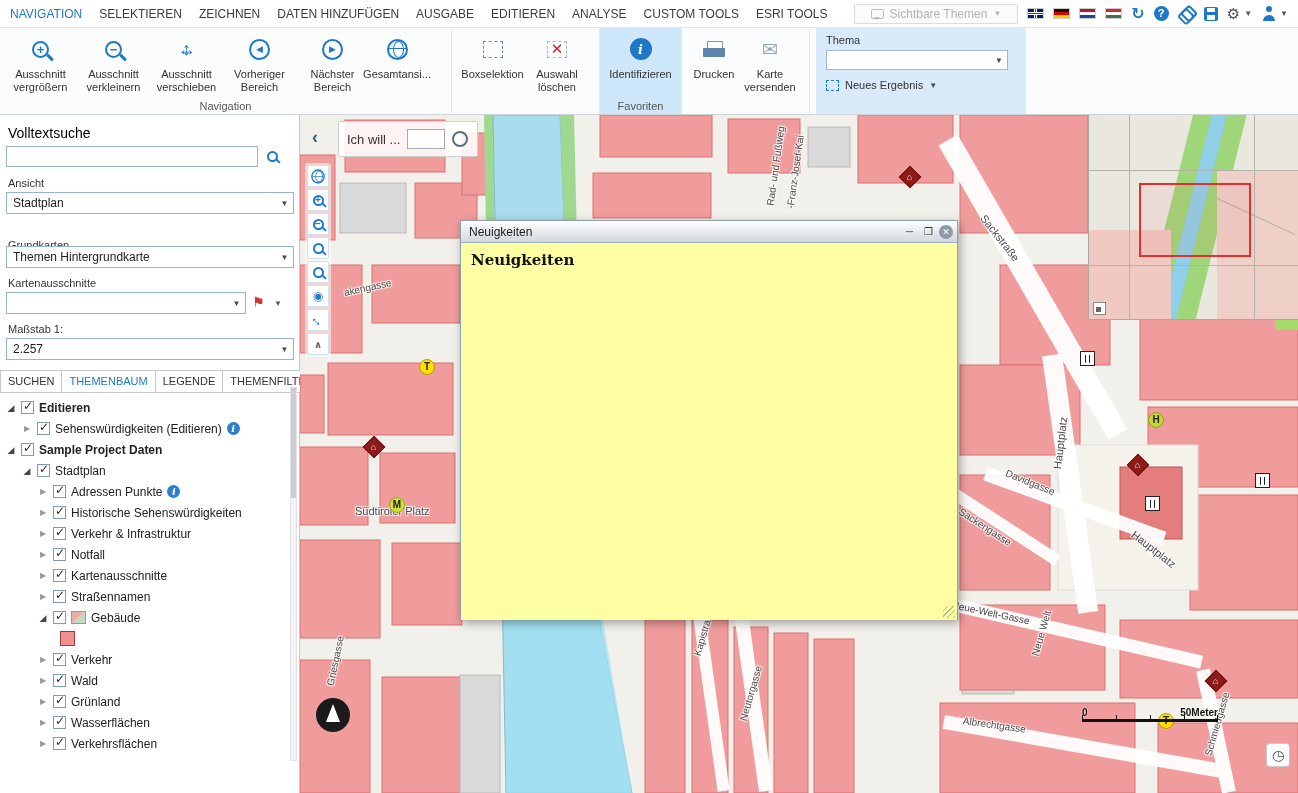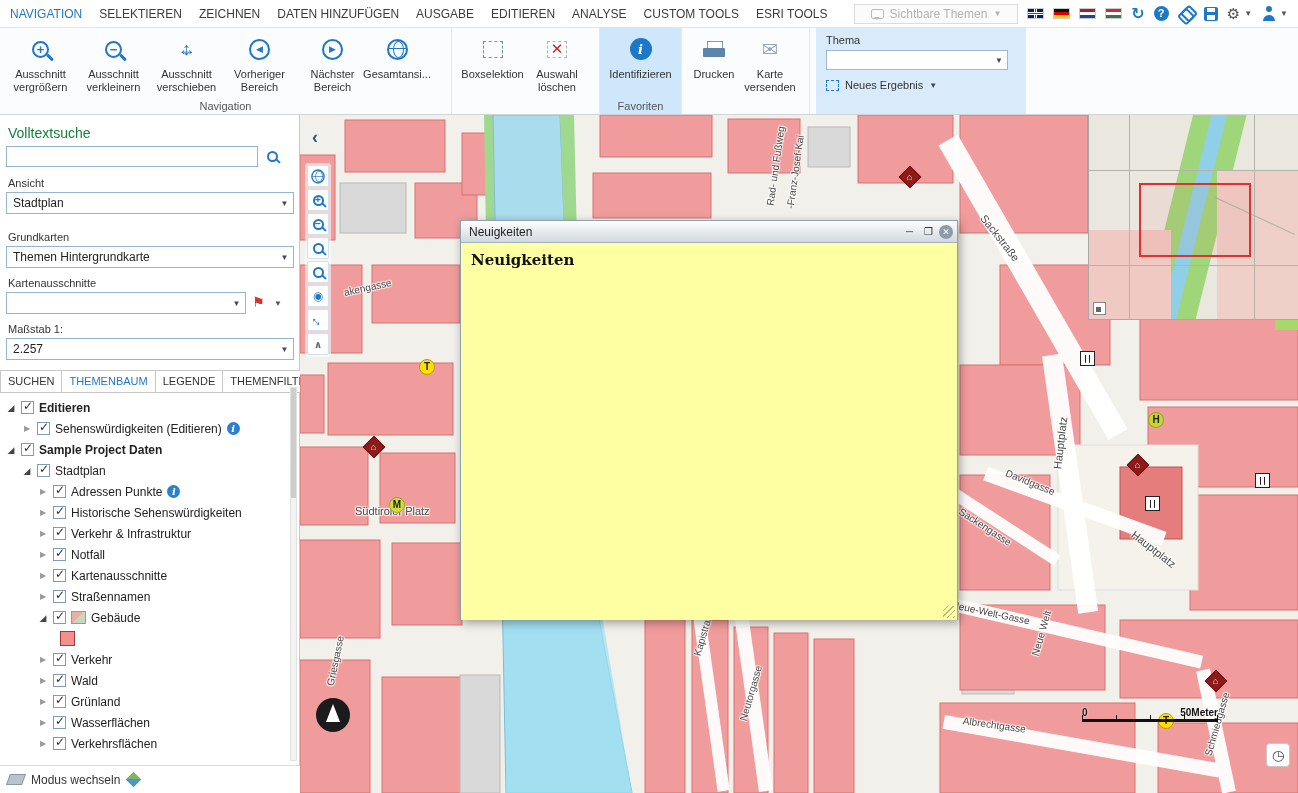--- a/index.html
+++ b/index.html
@@ -66,21 +66,21 @@
   .i-print::after { content:""; position:absolute; left:0; bottom:1px; width:22px; height:9px; background:#5d84ab; border-radius:1px; }
   .i-send { font-size:19px; color:#97a5b2; line-height:1; }
   .thema-panel { margin-left:6px; width:210px; background:#d9ebfa; position:relative; padding:6px 10px; font-size:11px; color:#333; }
   .thema-combo { margin-top:4px; width:182px; height:20px; background:#fff; border:1px solid #9db8cf; display:flex; align-items:center; padding-left:5px; font-size:12px; }
   .thema-combo .car { margin-left:auto; width:16px; text-align:center; font-size:8px; color:#446; }
   .ne-row { margin-top:9px; display:flex; align-items:center; gap:6px; }
   .i-dash { width:13px; height:11px; border:1.5px dashed #1e78c8; display:inline-block; }
 
   
   .sidebar { position:absolute; left:0; top:115px; width:300px; height:678px; background:#fff; border-right:1px solid #c9c9c9; }
-  .side-title { position:absolute; left:8px; top:10px; font-size:14px; color:#15803d; }
+  .side-title { position:absolute; left:8px; top:10px; font-size:14px; color:#000000; }
   .searchinput { position:absolute; left:6px; top:31px; width:252px; height:21px; border:1px solid #94b6d2; font-size:12px; padding:0 4px; }
   .search-mag { position:absolute; left:267px; top:36px; }
   .fieldlabel { position:absolute; left:8px; font-size:11px; color:#333; }
   .combo { position:absolute; left:6px; height:22px; background:#fff; border:1px solid #94b6d2; display:flex; align-items:center; font-size:12px; color:#222; padding-left:6px; }
   .combo .car { margin-left:auto; width:17px; height:100%; display:flex; align-items:center; justify-content:center; color:#446; font-size:8px; }
   .bookmark-icon { position:absolute; left:252px; top:180px; color:#d23430; font-size:14px; line-height:1; cursor:pointer; }
   .bookmark-caret { position:absolute; left:274px; top:184px; color:#555; font-size:8px; cursor:pointer; }
   .tabs { position:absolute; left:0; top:255px; display:flex; }
   .tab { border:1px solid #c8c8c8; border-left:none; padding:4px 7px 5px; font-size:11px; background:#fff; color:#333; cursor:pointer; white-space:nowrap; }
   .tab:first-child { border-left:1px solid #c8c8c8; }
@@ -300,21 +300,21 @@
     <div class="side-title">Volltextsuche</div>
     <input class="searchinput" value="" style="">
     <span class="mag search-mag"></span>
 
     <span class="fieldlabel" style="top:62px">Ansicht</span>
     <div class="combo" style="top:77px;width:288px">
       <span>Stadtplan</span>
       <span class="car">▼</span>
     </div>
 
-    <span class="fieldlabel" style="top:116px">Grundkarten</span>
+    <span class="fieldlabel" style="top:124px">Grundkarten</span>
     <div class="combo" style="top:131px;width:288px">
       <span>Themen Hintergrundkarte</span>
       <span class="car">▼</span>
     </div>
 
     <span class="fieldlabel" style="top:162px">Kartenausschnitte</span>
     <div class="combo" style="top:177px;width:240px">
       <span></span>
       <span class="car">▼</span>
     </div>
@@ -420,25 +420,20 @@
         <span class="tri closed">▶</span>
           <span class="cb"></span>
           <span>Verkehrsflächen</span>
       </div>
     </div>
 
     <div class="sb-track">
         <div class="sb-thumb"></div>
       </div>
 
-    <div class="modus">
-      <span class="modus-icon"></span>
-      <span>Modus wechseln</span>
-      <span class="modus-icon2"></span>
-    </div>
   </div>
 
   <div class="map">
 
     <svg width="998" height="678" viewBox="0 0 998 678" preserveAspectRatio="none">
       <rect x="0" y="0" width="998" height="678" fill="#f2f0ea"></rect>
 
       <g fill="#f19c9c" stroke="#d97070" stroke-width="1">
         <rect x="45" y="5" width="100" height="52"></rect>
           <rect x="0" y="40" width="35" height="85"></rect>
@@ -544,20 +539,25 @@
     <span class="poi pcirc t" style="left:119px;top:244px">T</span>
     <span class="poi pcirc t" style="left:858px;top:598px">T</span>
     <span class="poi pcirc h" style="left:848px;top:297px">H</span>
     <span class="poi pcirc m" style="left:89px;top:382px">M</span>
     <span class="poi bwpoi" style="left:780px;top:236px"></span>
     <span class="poi bwpoi" style="left:845px;top:381px"></span>
     <span class="poi bwpoi" style="left:955px;top:358px"></span>
 
     <span class="collapse-side">‹</span>
 
+    <div class="ichwill">
+      <label>Ich will ...</label>
+      <input style="">
+      <span class="iw-icon"></span>
+    </div>
 
     <div class="mtoolbar">
       <div class="mtb">
           <span class="i-globe sm"></span>
         </div>
       <div class="mtb">
           <span class="mag">
             <span class="sign">+</span>
           </span>
         </div>

